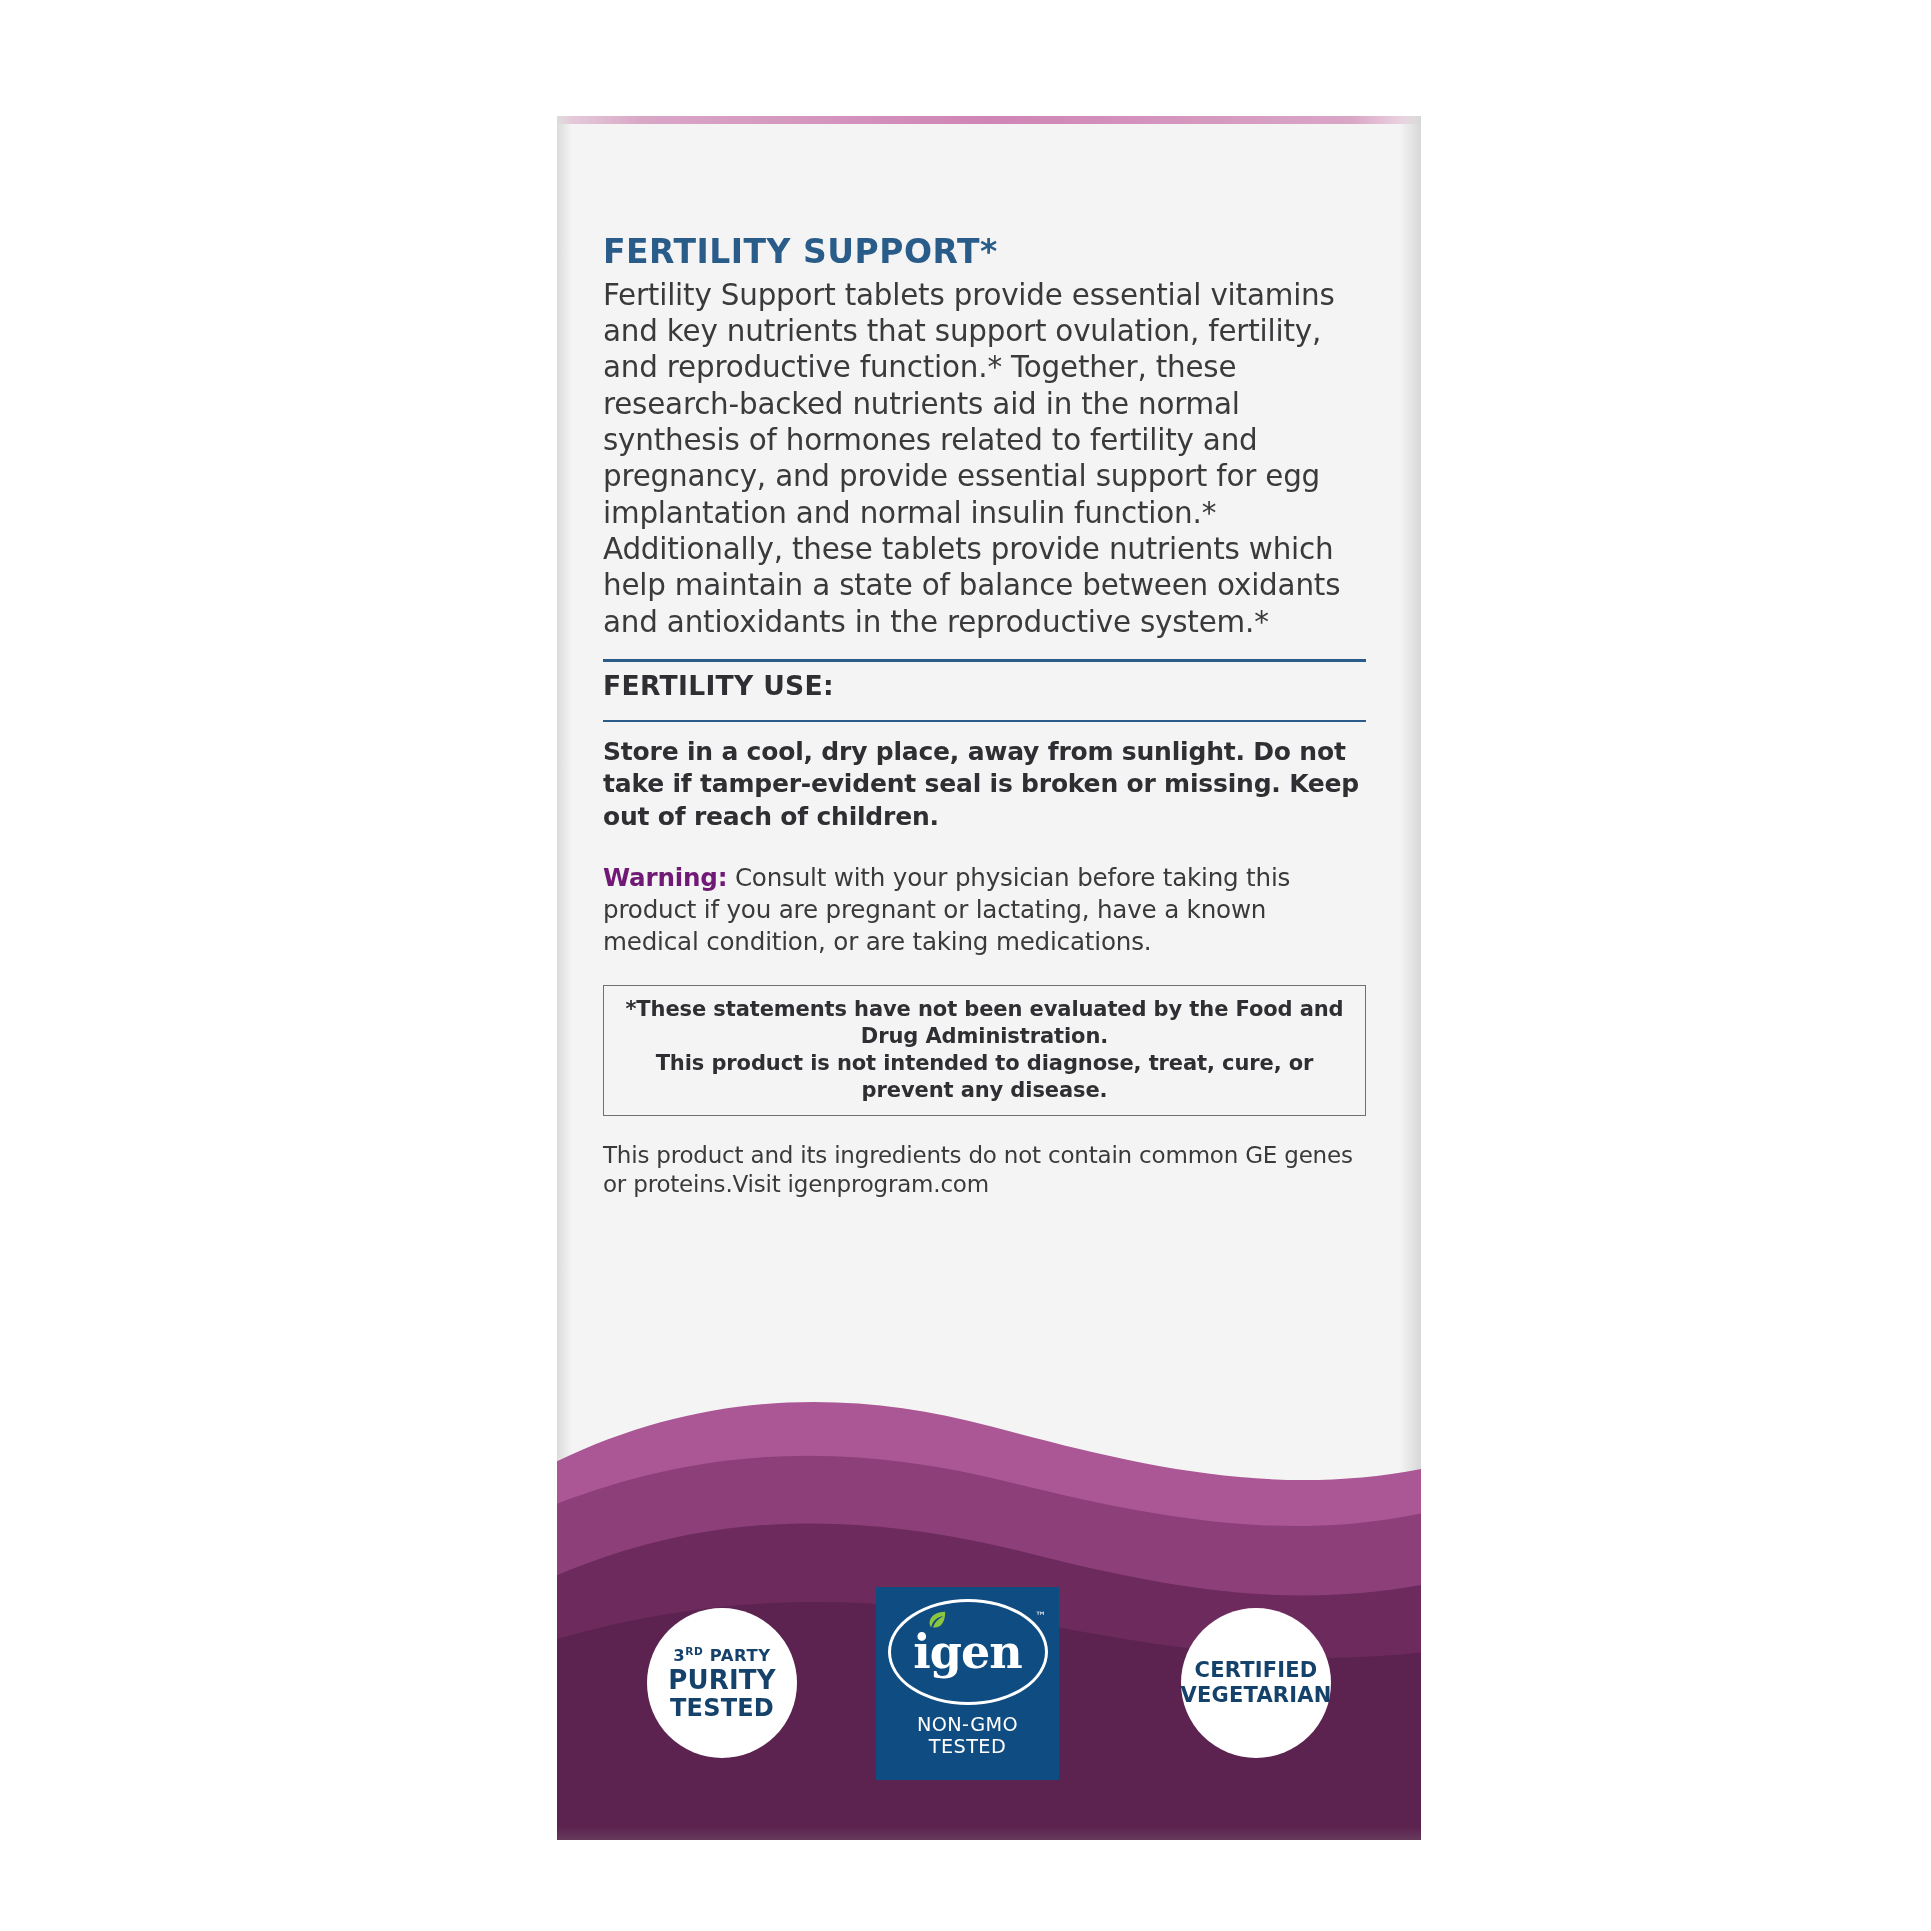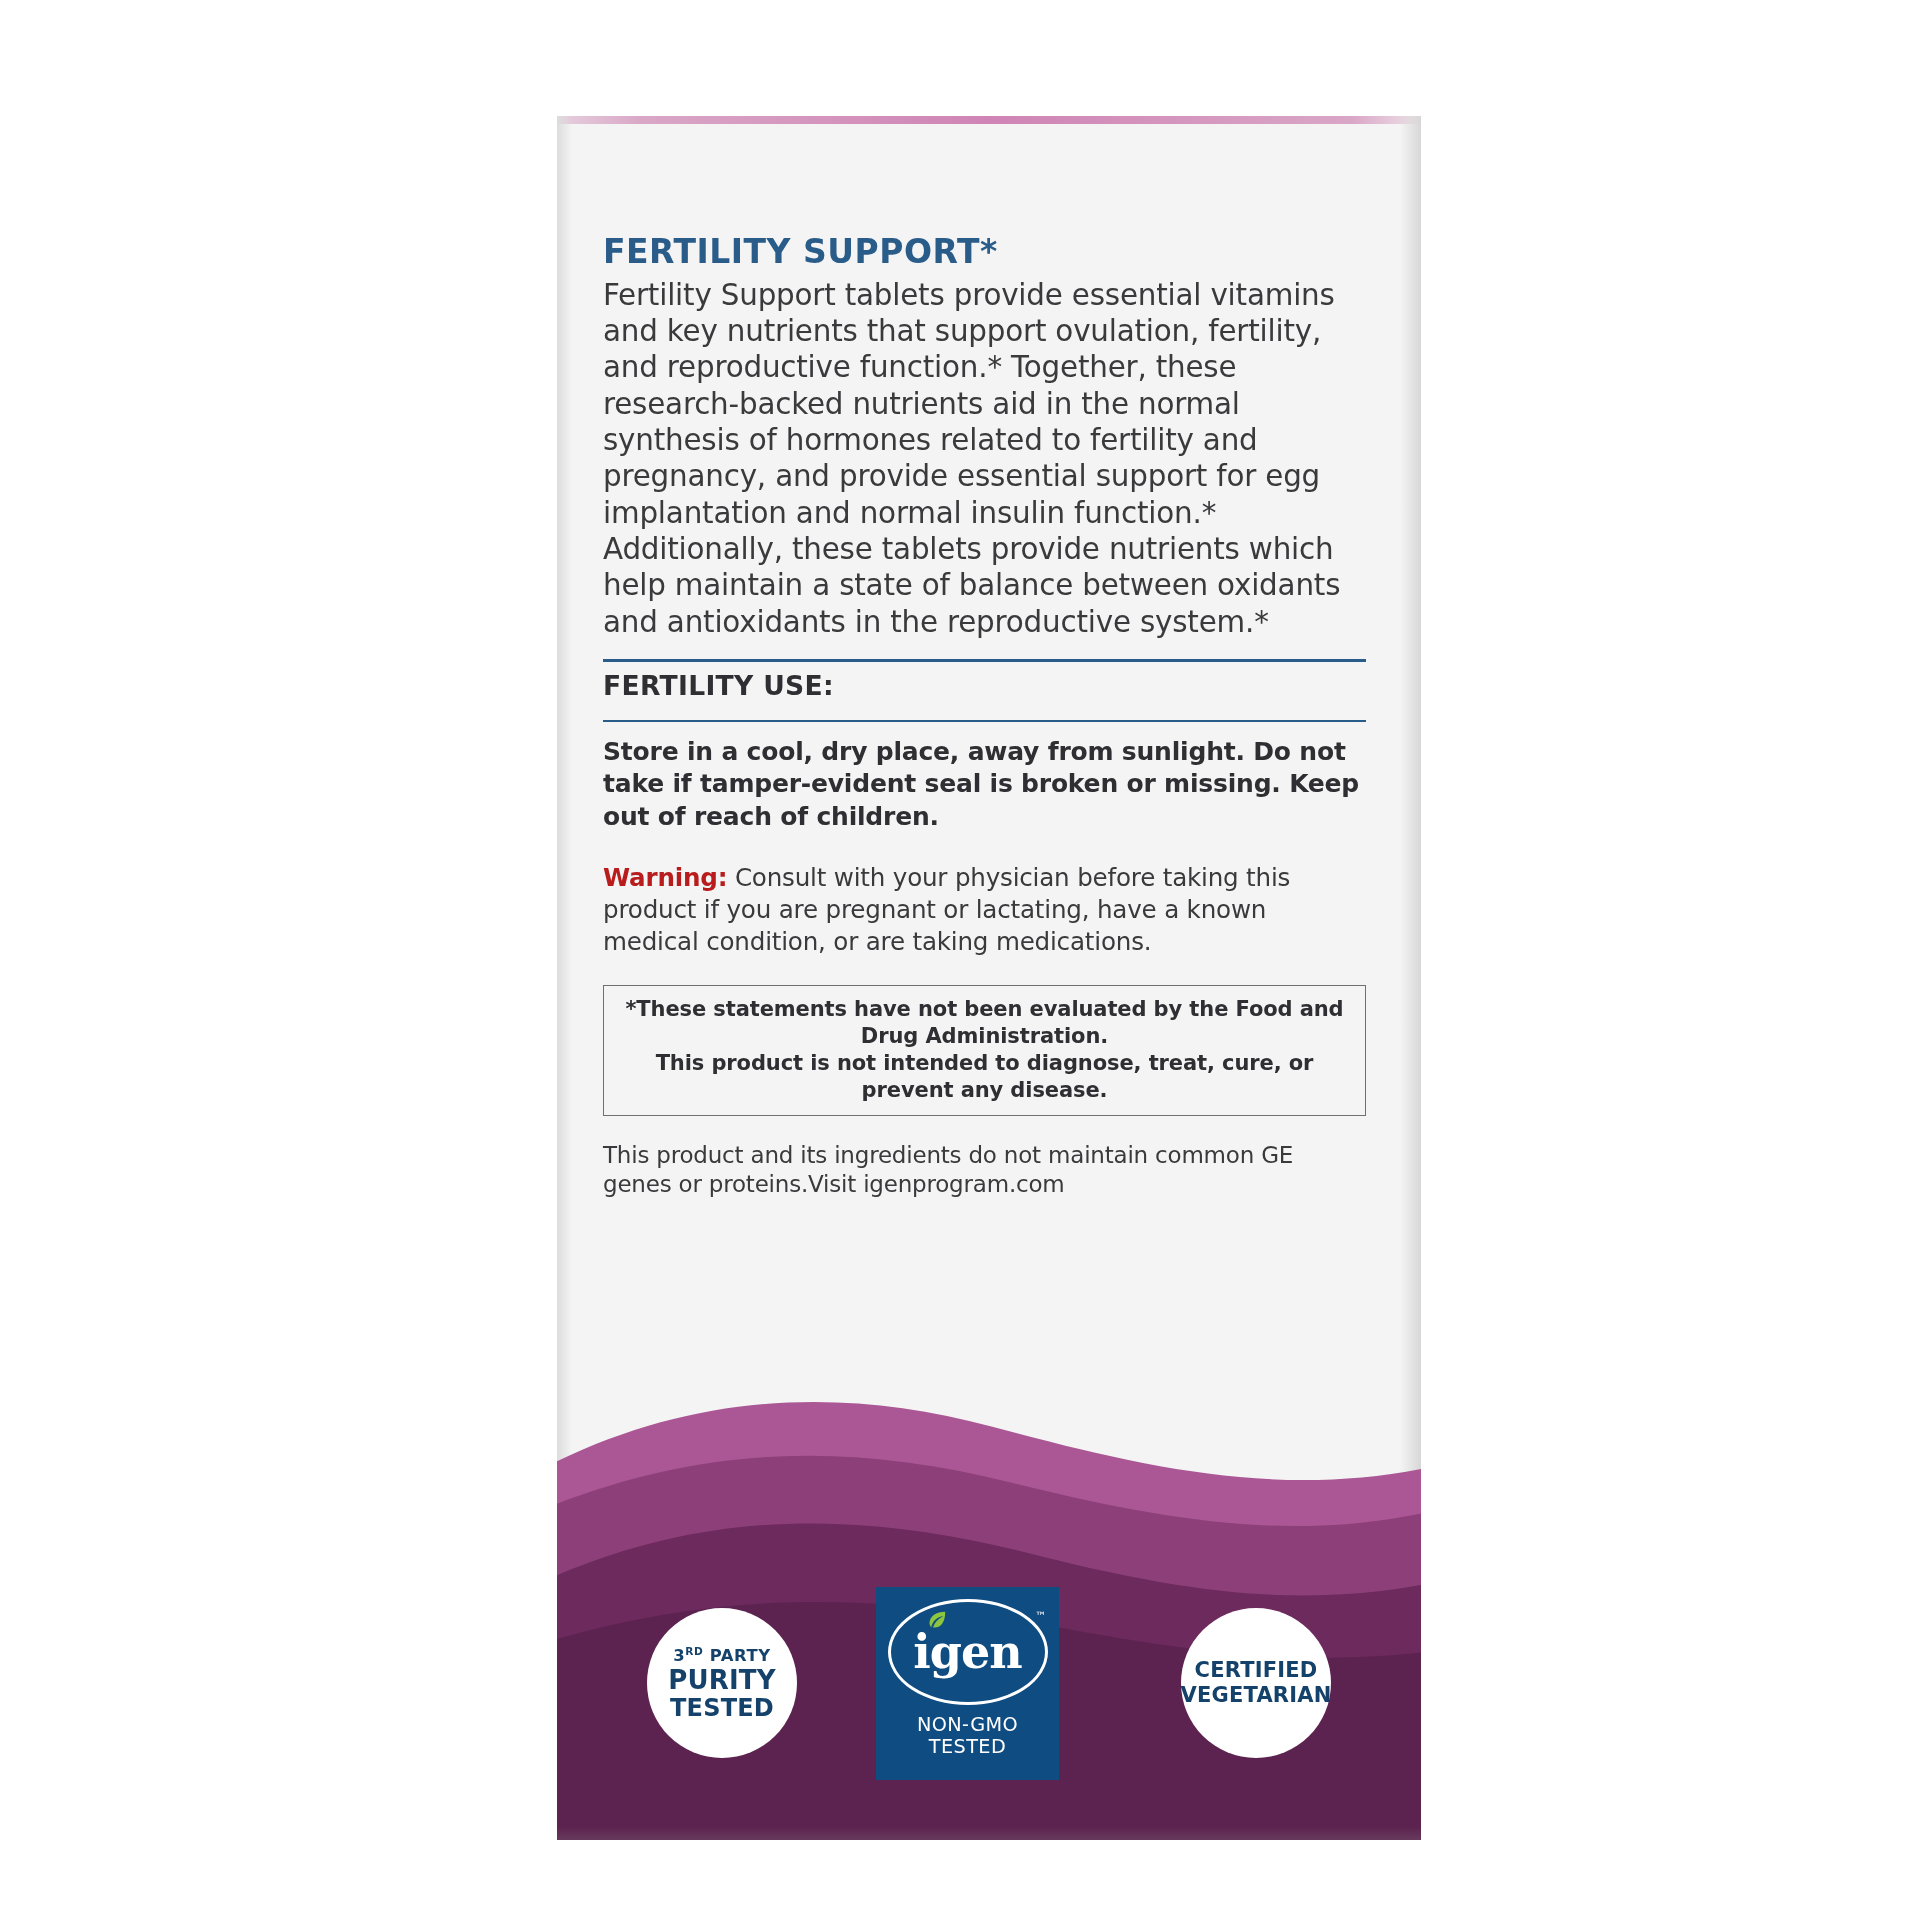--- a/index.html
+++ b/index.html
@@ -109,21 +109,21 @@
     letter-spacing: -0.2px;
   }
 
   .warning-block {
     color: #3a3a3c;
     font-size: 24.6px;
     line-height: 1.30;
     margin: 29px 0 0 0;
     letter-spacing: -0.2px;
   }
-  .warning-block b { color: #b91c1c; font-weight: 700; }
+  .warning-block b { color: #701a75; font-weight: 700; }
 
   .fda-box {
     margin: 27px 0 0 0;
     border: 1.9px solid #6f6f74;
     padding: 9.7px 13.5px 11.6px 13.5px;
     text-align: center;
   }
   .fda-text {
     color: #2f2f33;
     font-size: 21px;
@@ -261,21 +261,21 @@
 
     <p class="store-text">Store in a cool, dry place, away from sunlight. Do not take if tamper-evident seal is broken or missing. Keep out of reach of children.</p>
 
     <p class="warning-block"><b>Warning:</b><span> Consult with your physician before taking this product if you are pregnant or lactating, have a known medical condition, or are taking medications.</span></p>
 
     <div class="fda-box">
       <p class="fda-text">*These statements have not been evaluated by the Food and Drug Administration.</p>
       <p class="fda-text">This product is not intended to diagnose, treat, cure, or prevent any disease.</p>
     </div>
 
-    <p class="ge-text">This product and its ingredients do not maintain common GE genes or proteins.Visit igenprogram.com</p>
+    <p class="ge-text">This product and its ingredients do not contain common GE genes or proteins.Visit igenprogram.com</p>
   </div>
 
   <svg id="wave" viewBox="0 0 895 560" preserveAspectRatio="none">
     <path d="M0,168 C150,96 300,92 450,132 C600,172 740,206 895,176 L895,560 L0,560 Z" fill="#ab5795"></path>
     <path d="M0,212 C160,150 310,150 470,190 C630,230 760,250 895,222 L895,560 L0,560 Z" fill="#8d3f79"></path>
     <path d="M0,286 C170,214 330,222 500,266 C660,306 770,318 895,296 L895,560 L0,560 Z" fill="#6d2a5c"></path>
     <path d="M0,352 C180,300 340,306 520,340 C680,370 790,378 895,366 L895,560 L0,560 Z" fill="#5d2350"></path>
   </svg>
 
   <div class="seal" id="seal-purity">

